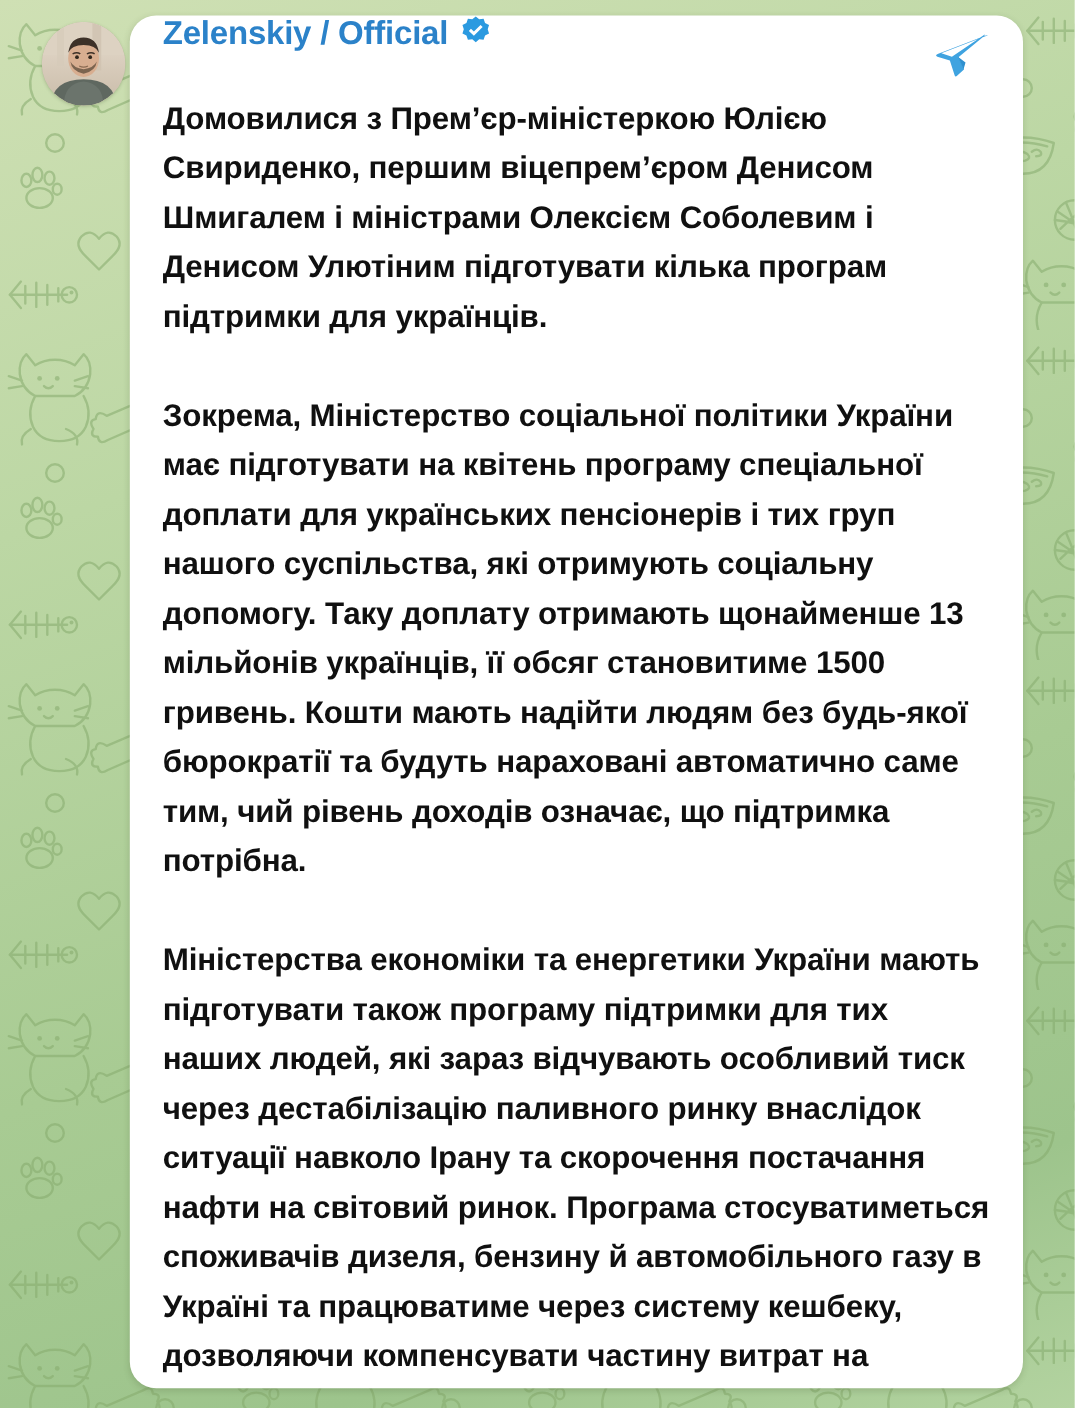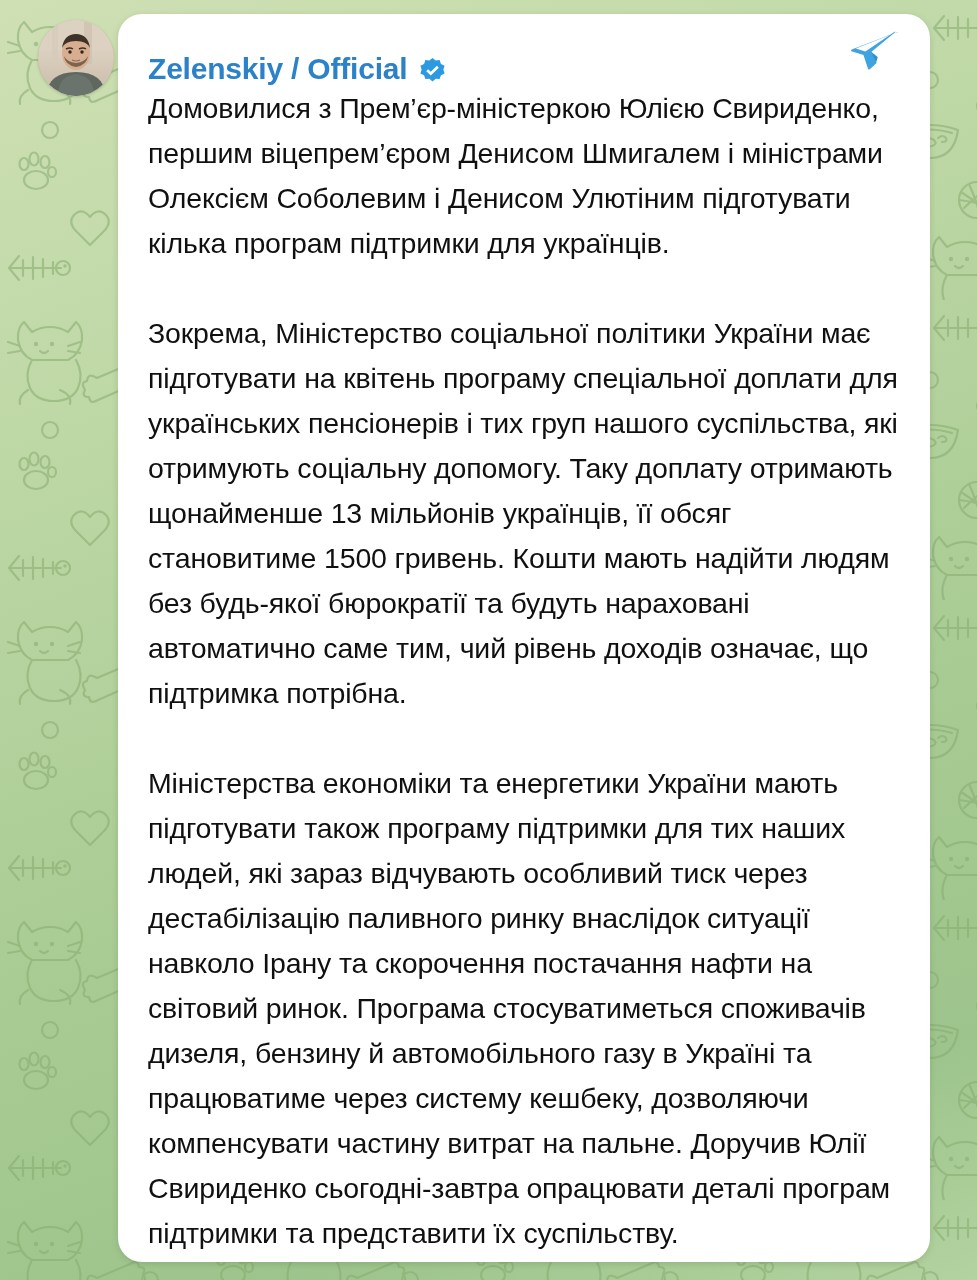--- a/index.html
+++ b/index.html
@@ -50,21 +50,21 @@
     overflow: hidden;
     z-index: 3;
     box-shadow: 0 1px 3px rgba(50,70,30,0.25);
     background: #cbbfae;
   }
   .avatar svg { display: block; }
 
   
   .post-header {
     display: flex;
-    align-items: flex-end;
+    align-items: flex-start;
     height: 72px;
     padding-left: 4px;
     position: relative;
   }
   .channel-name {
     font-size: 30px;
     font-weight: bold;
     color: #2b82c9;
     letter-spacing: -0.2px;
     white-space: nowrap;
@@ -90,20 +90,21 @@
     color: #101010;
     font-size: 28.5px;
     line-height: 45px;
     padding-left: 4px;
     padding-right: 4px;
     letter-spacing: -0.15px;
   }
   .post-body p {
     margin: 0 0 45px 0;
     white-space: pre-wrap;
+    font-weight: bold;
   }
   .post-body p:last-child { margin-bottom: 0; }
 </style>
 </head>
 <body>
 
 <svg id="wallpaper" viewBox="0 0 977 1280" preserveAspectRatio="xMidYMid slice" xmlns="http://www.w3.org/2000/svg">
   <defs>
     <g id="doodle-cat" stroke="#86ab6d" stroke-width="2.2" fill="none" stroke-linecap="round" stroke-linejoin="round">
       <path d="M22 40 q-12 -6 -14 -20 q-1 -12 6 -18 l8 10 q8 -5 18 -5 q10 0 18 5 l8 -10 q7 6 6 18 q-2 14 -14 20 z"></path>

